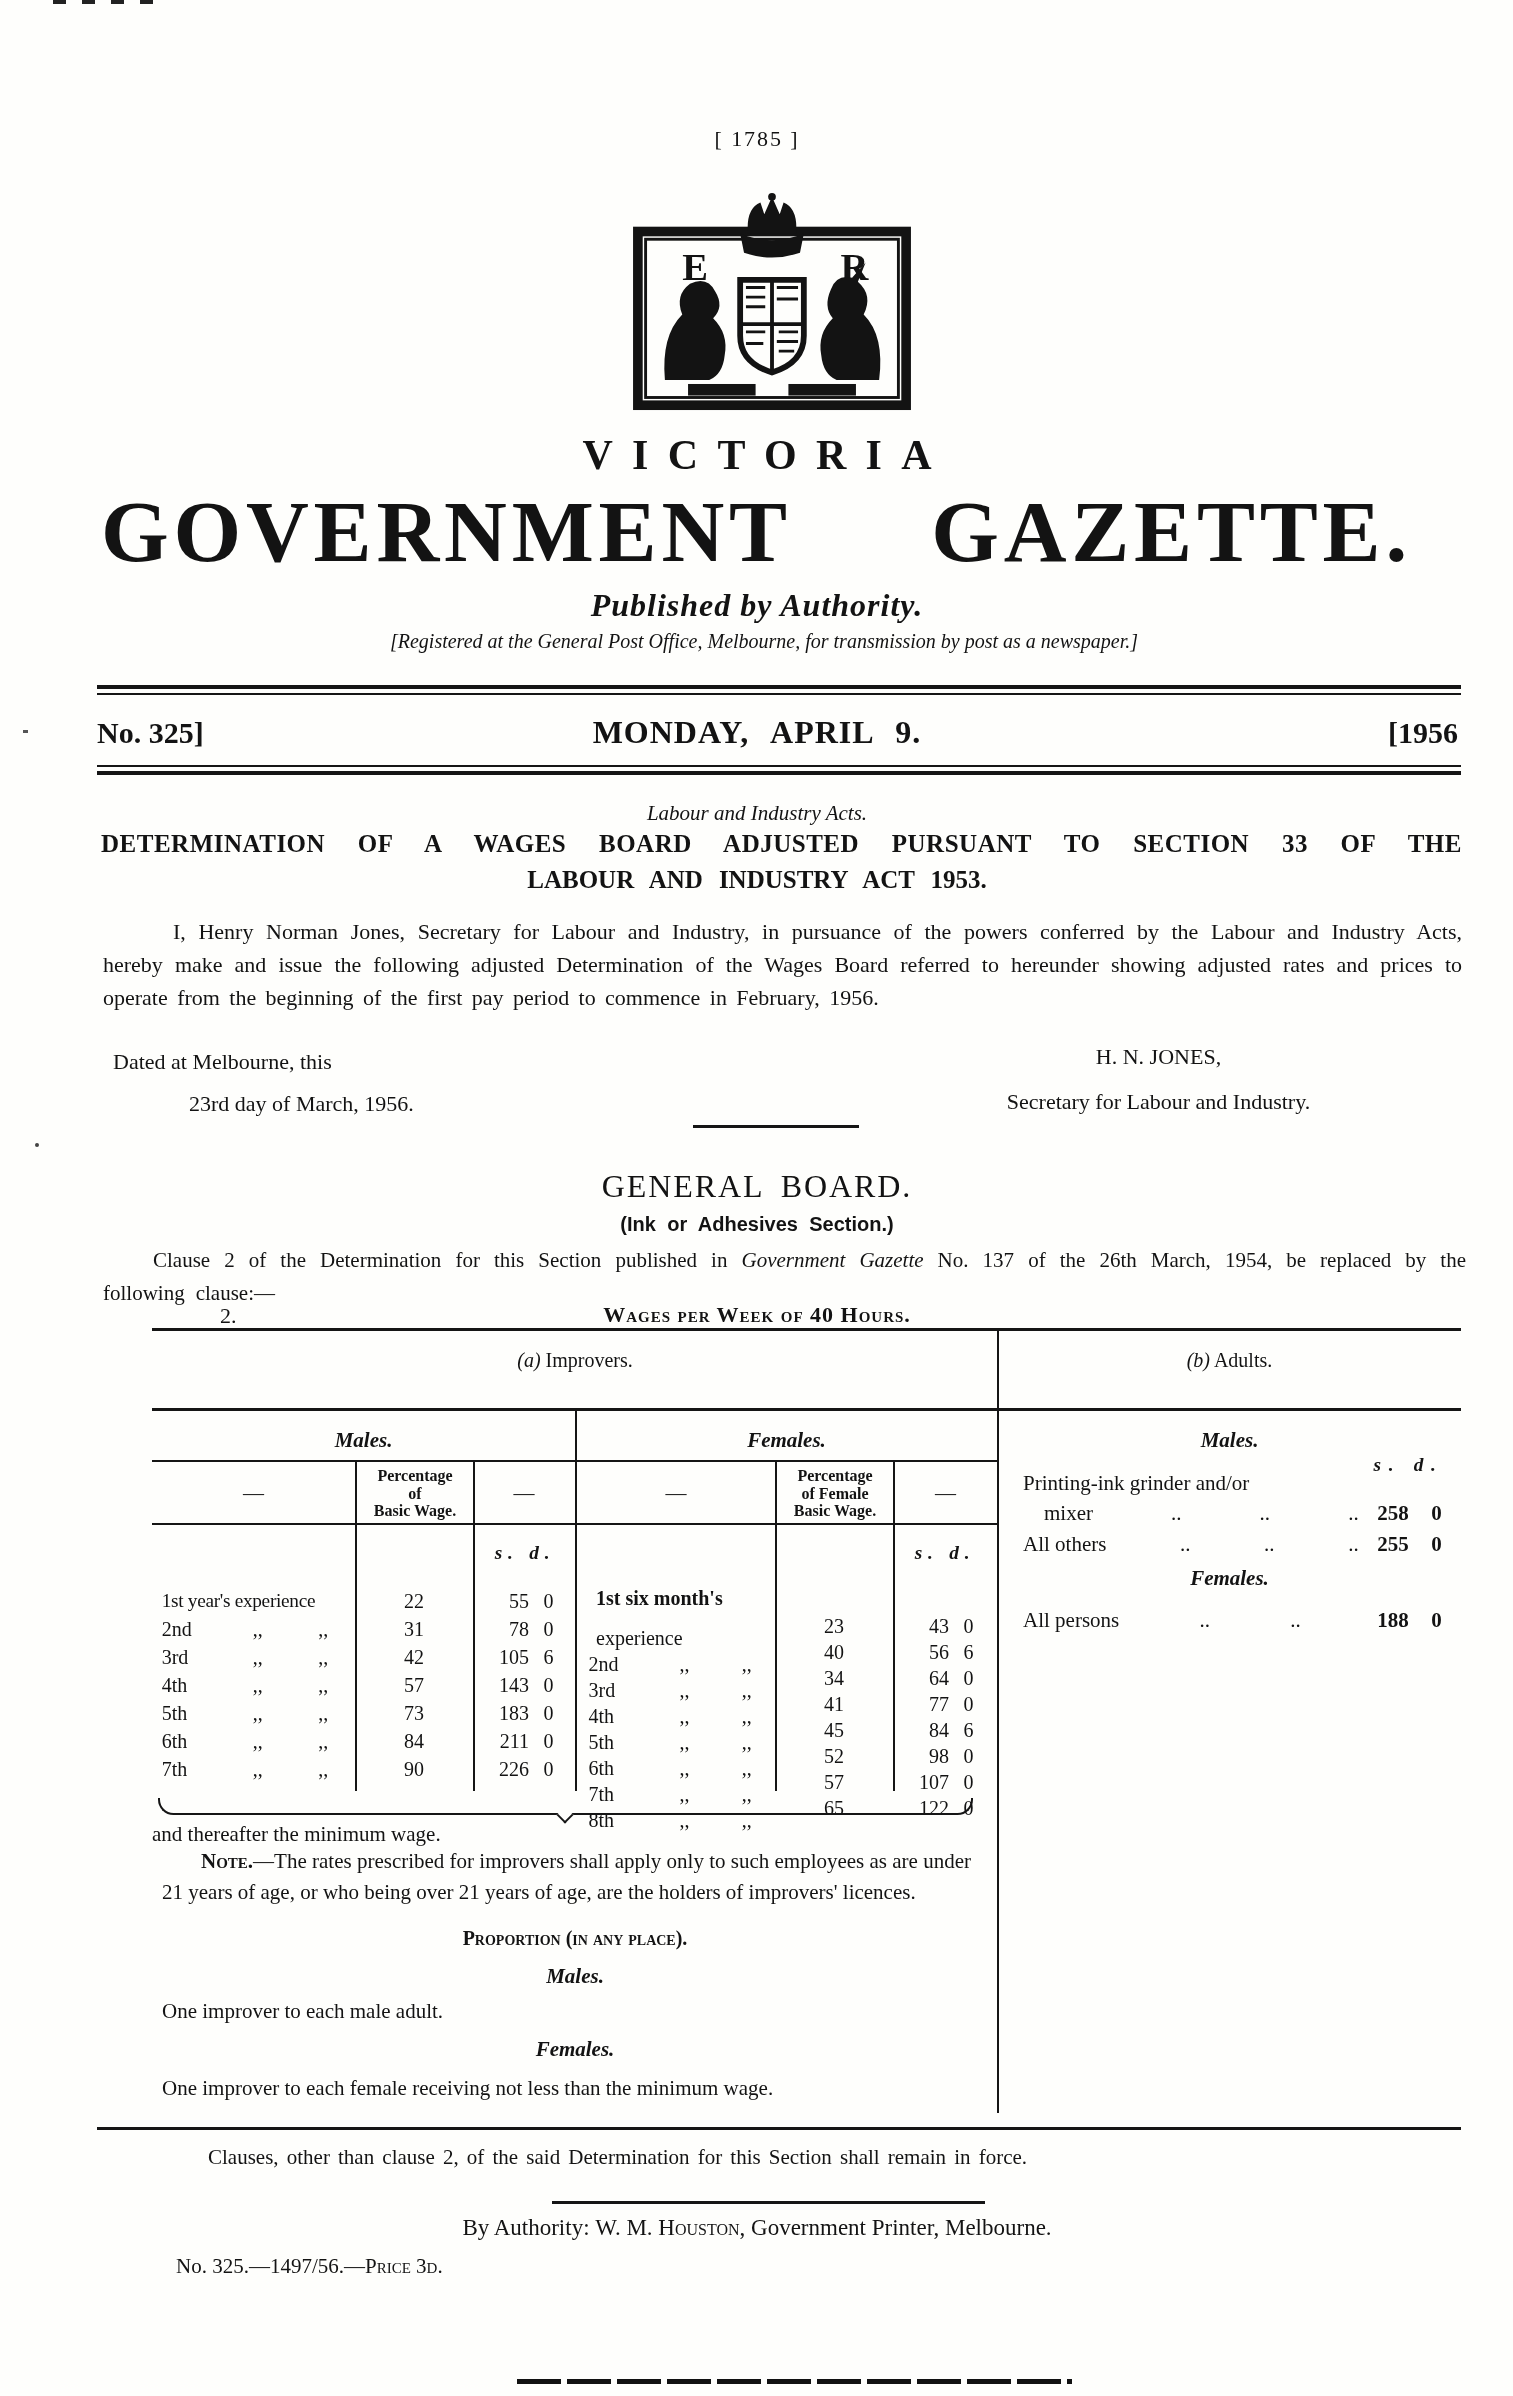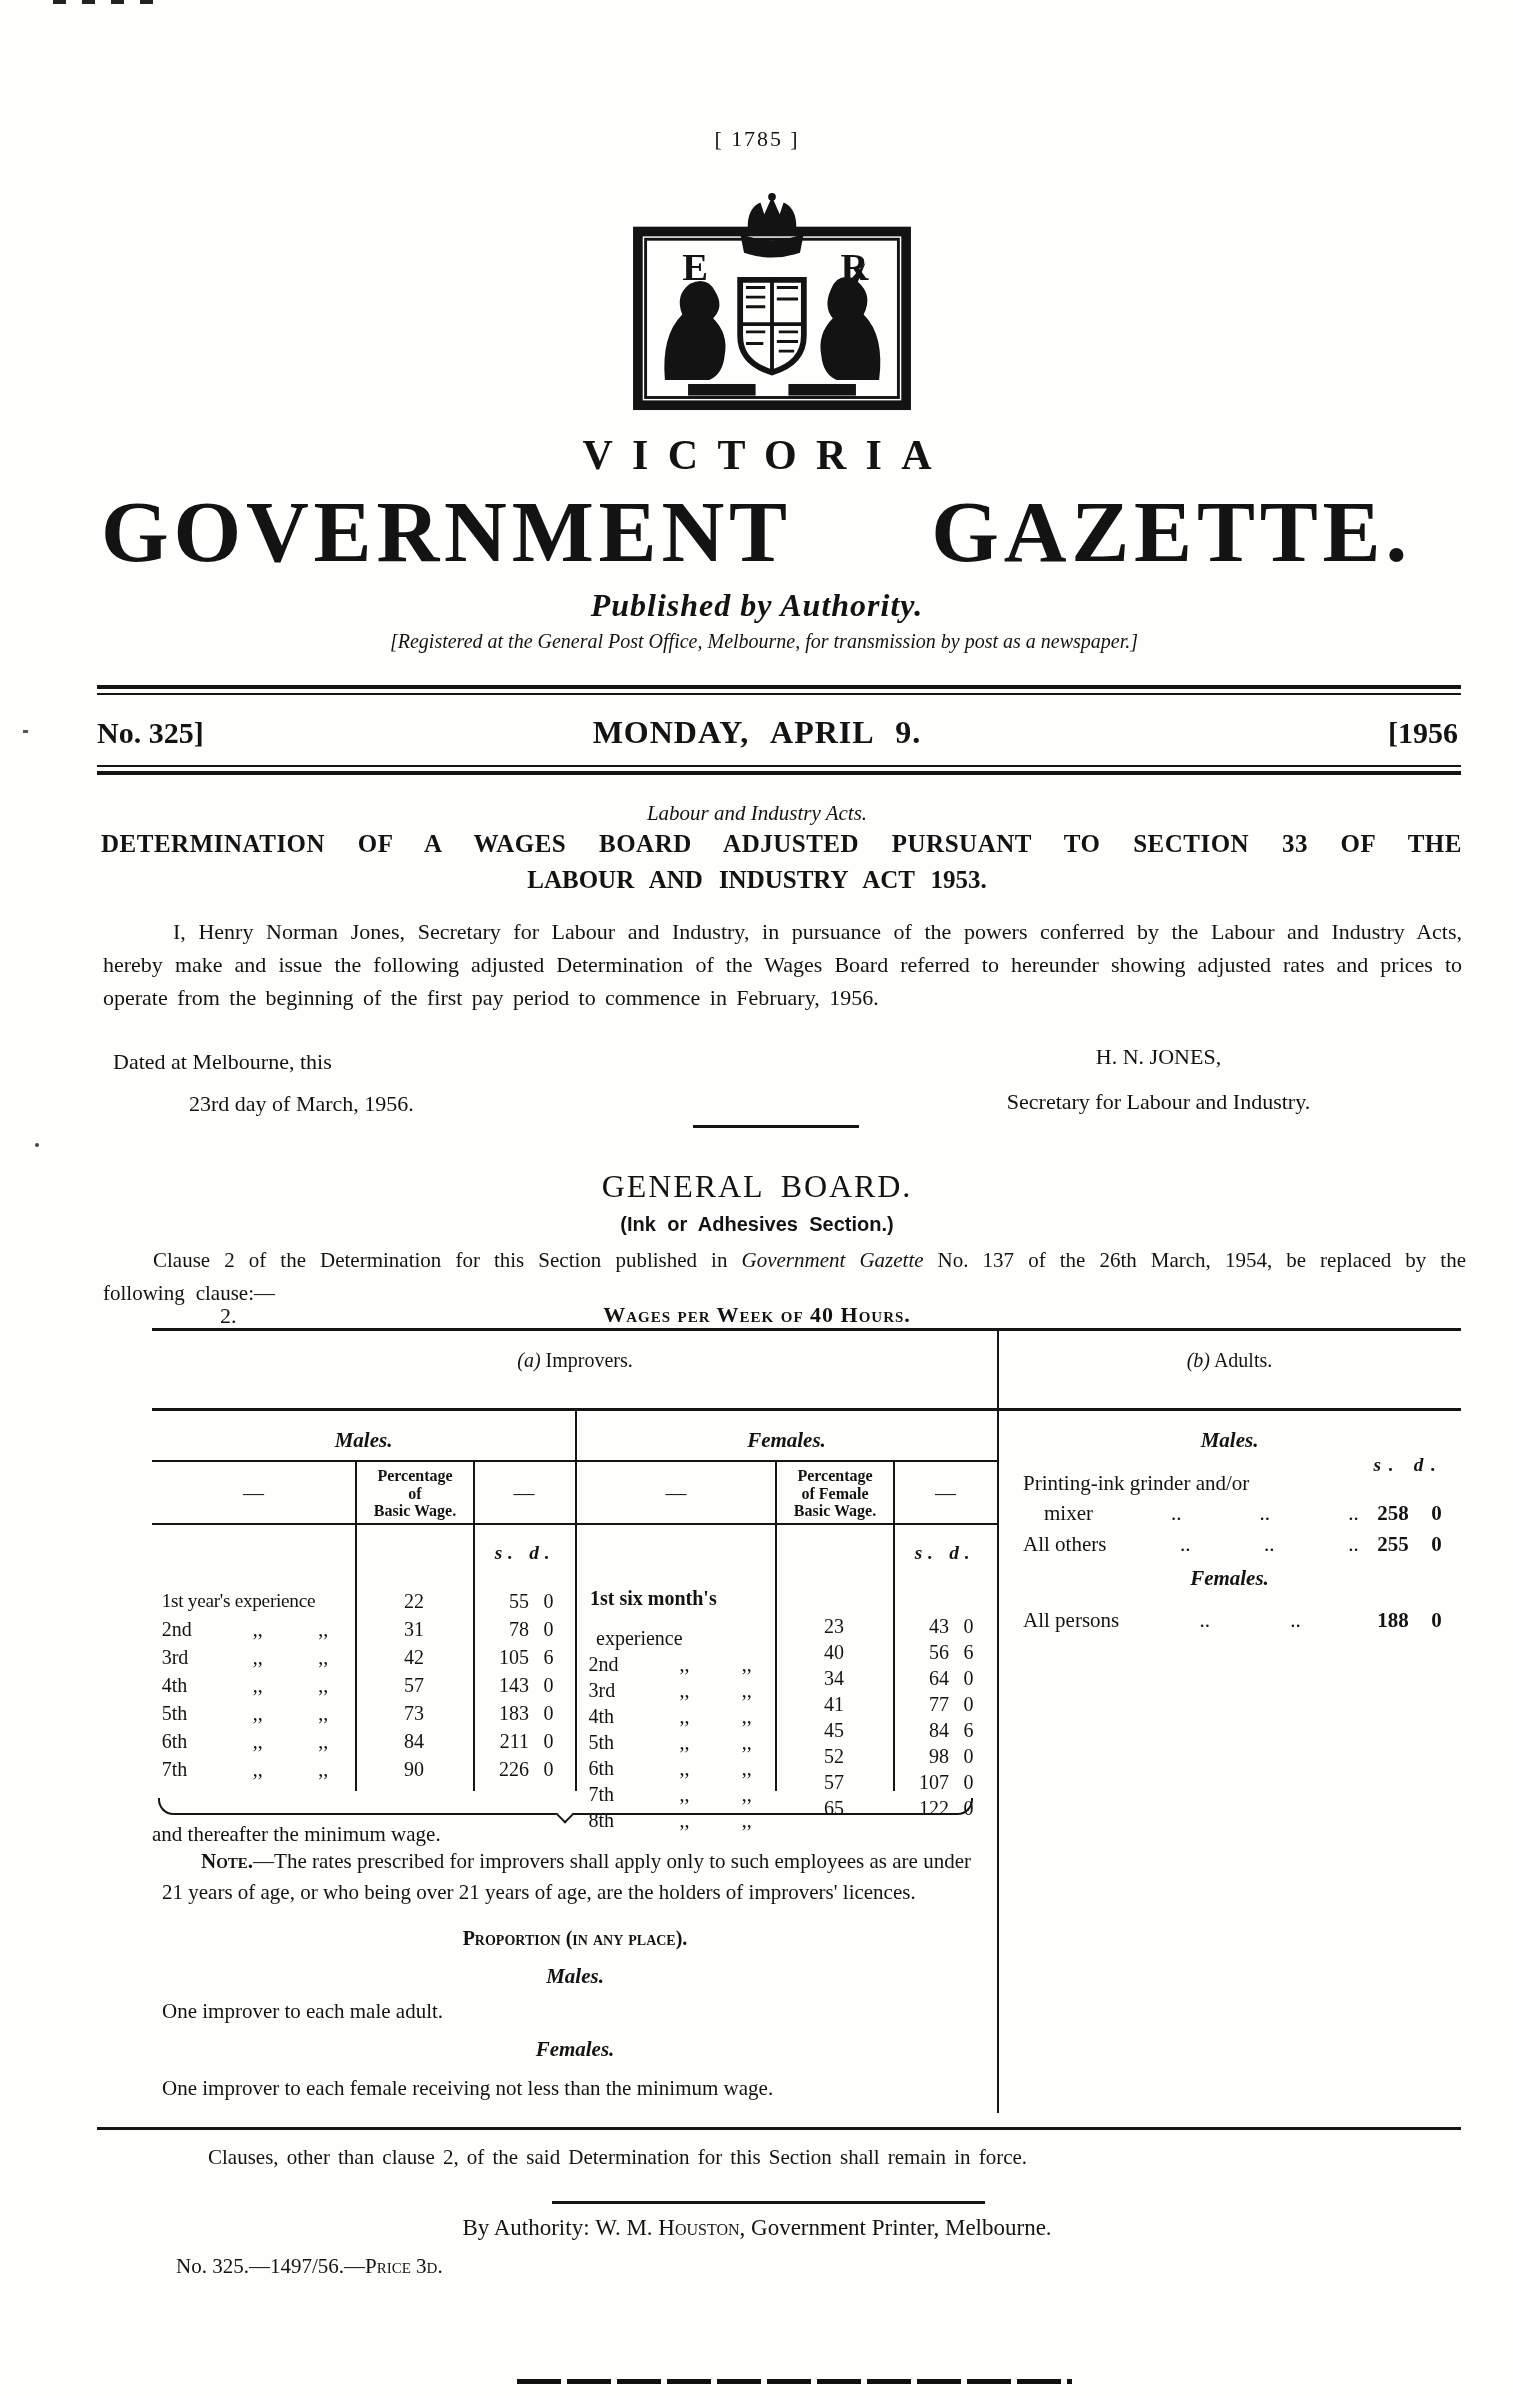--- a/index.html
+++ b/index.html
@@ -73,21 +73,21 @@
   .rowsF .trow{height:26px;}
   .c-lab{width:203px;display:flex;padding-left:9.7px;box-sizing:border-box;}
   .rowsF .c-lab{width:200px;padding-left:13.5px;margin-top:25px;}
   .c-lab .ord{width:62px;}
   .c-lab .dt1{width:68px;text-align:center;}
   .c-lab .dt2{flex:1;text-align:center;}
   .c-pct{width:118px;text-align:center;}
   .c-s{width:56px;text-align:right;}
   .c-d{width:39px;text-align:center;}
   .lab-full{font-size:19.3px;letter-spacing:-0.3px;}
-  .frow1a{height:26px;font-size:20px;font-weight:700;padding-left:15px;}
+  .frow1a{height:26px;font-size:20px;font-weight:700;padding-left:21px;}
   
   .brace{left:5.8px;top:470px;width:811px;height:14.5px;border-left:2.4px solid #151515;
          border-right:2.4px solid #151515;border-bottom:2.4px solid #151515;
          border-radius:0 0 15.4px 15.4px;}
   .brace::after{content:"";position:absolute;left:50%;bottom:-7.7px;width:9.7px;height:9.7px;
          background:#fefefc;border-right:2.4px solid #151515;border-bottom:2.4px solid #151515;
          transform:translateX(-50%) rotate(45deg);}
   .tfoot{left:0;top:494px;width:846px;text-align:left;font-size:21px;}
   
   .ad{left:846px;width:463px;}

